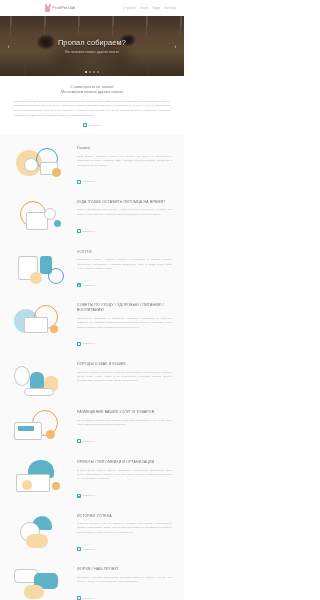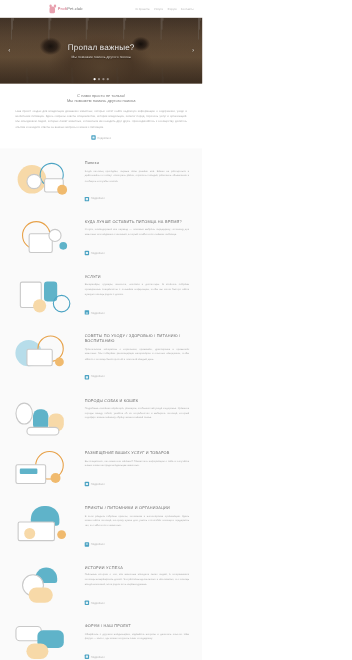--- a/index.html
+++ b/index.html
@@ -176,21 +176,21 @@
       <span class="nav-item">О проекте</span>
       <span class="nav-item">Услуги</span>
       <span class="nav-item">Форум</span>
       <span class="nav-item">Контакты</span>
     </div>
   </div>
 
   <div class="hero">
     <div class="hero-photo"></div>
     <div class="hero-caption">
-      <div class="hero-title">Пропал важные?</div>
+      <div class="hero-title">Пропал собираем?</div>
       <div class="hero-sub">Мы поможем помочь другого поиска</div>
     </div>
     <div class="hero-arrow left">‹</div>
     <div class="hero-arrow right">›</div>
     <div class="hero-dots">
       <span class="hero-dot active"></span>
       <span class="hero-dot"></span>
       <span class="hero-dot"></span>
       <span class="hero-dot"></span>
     </div>

